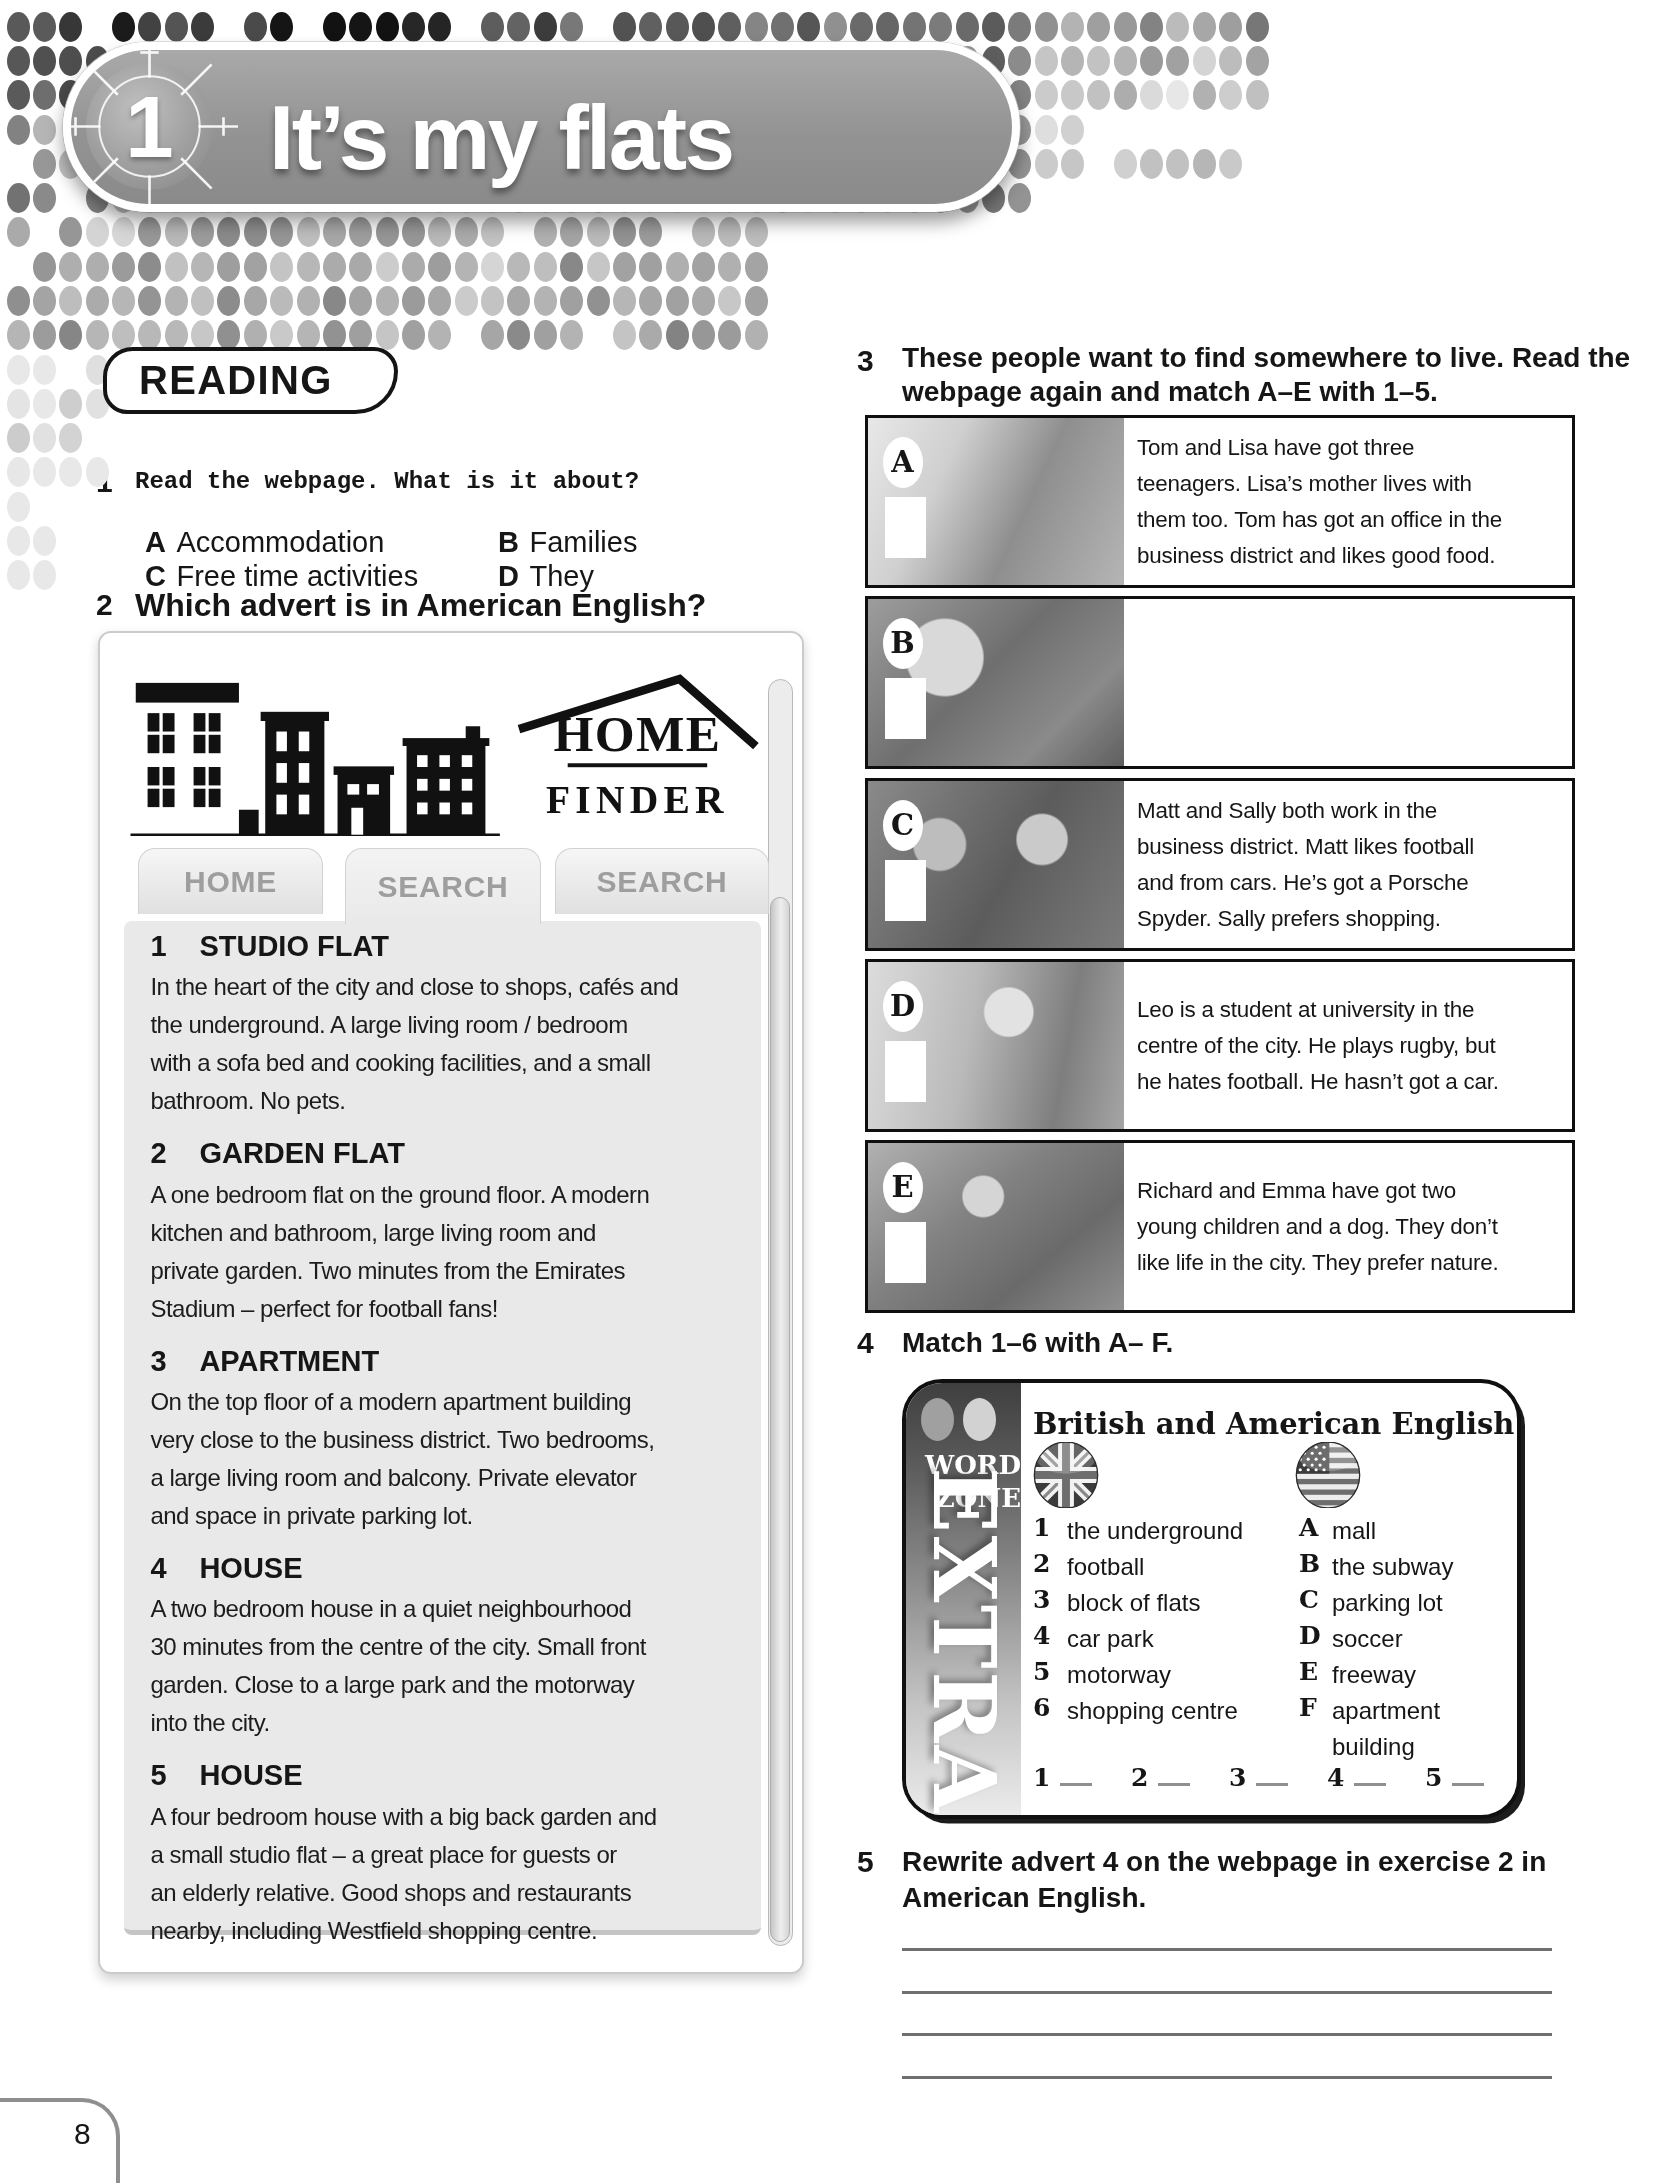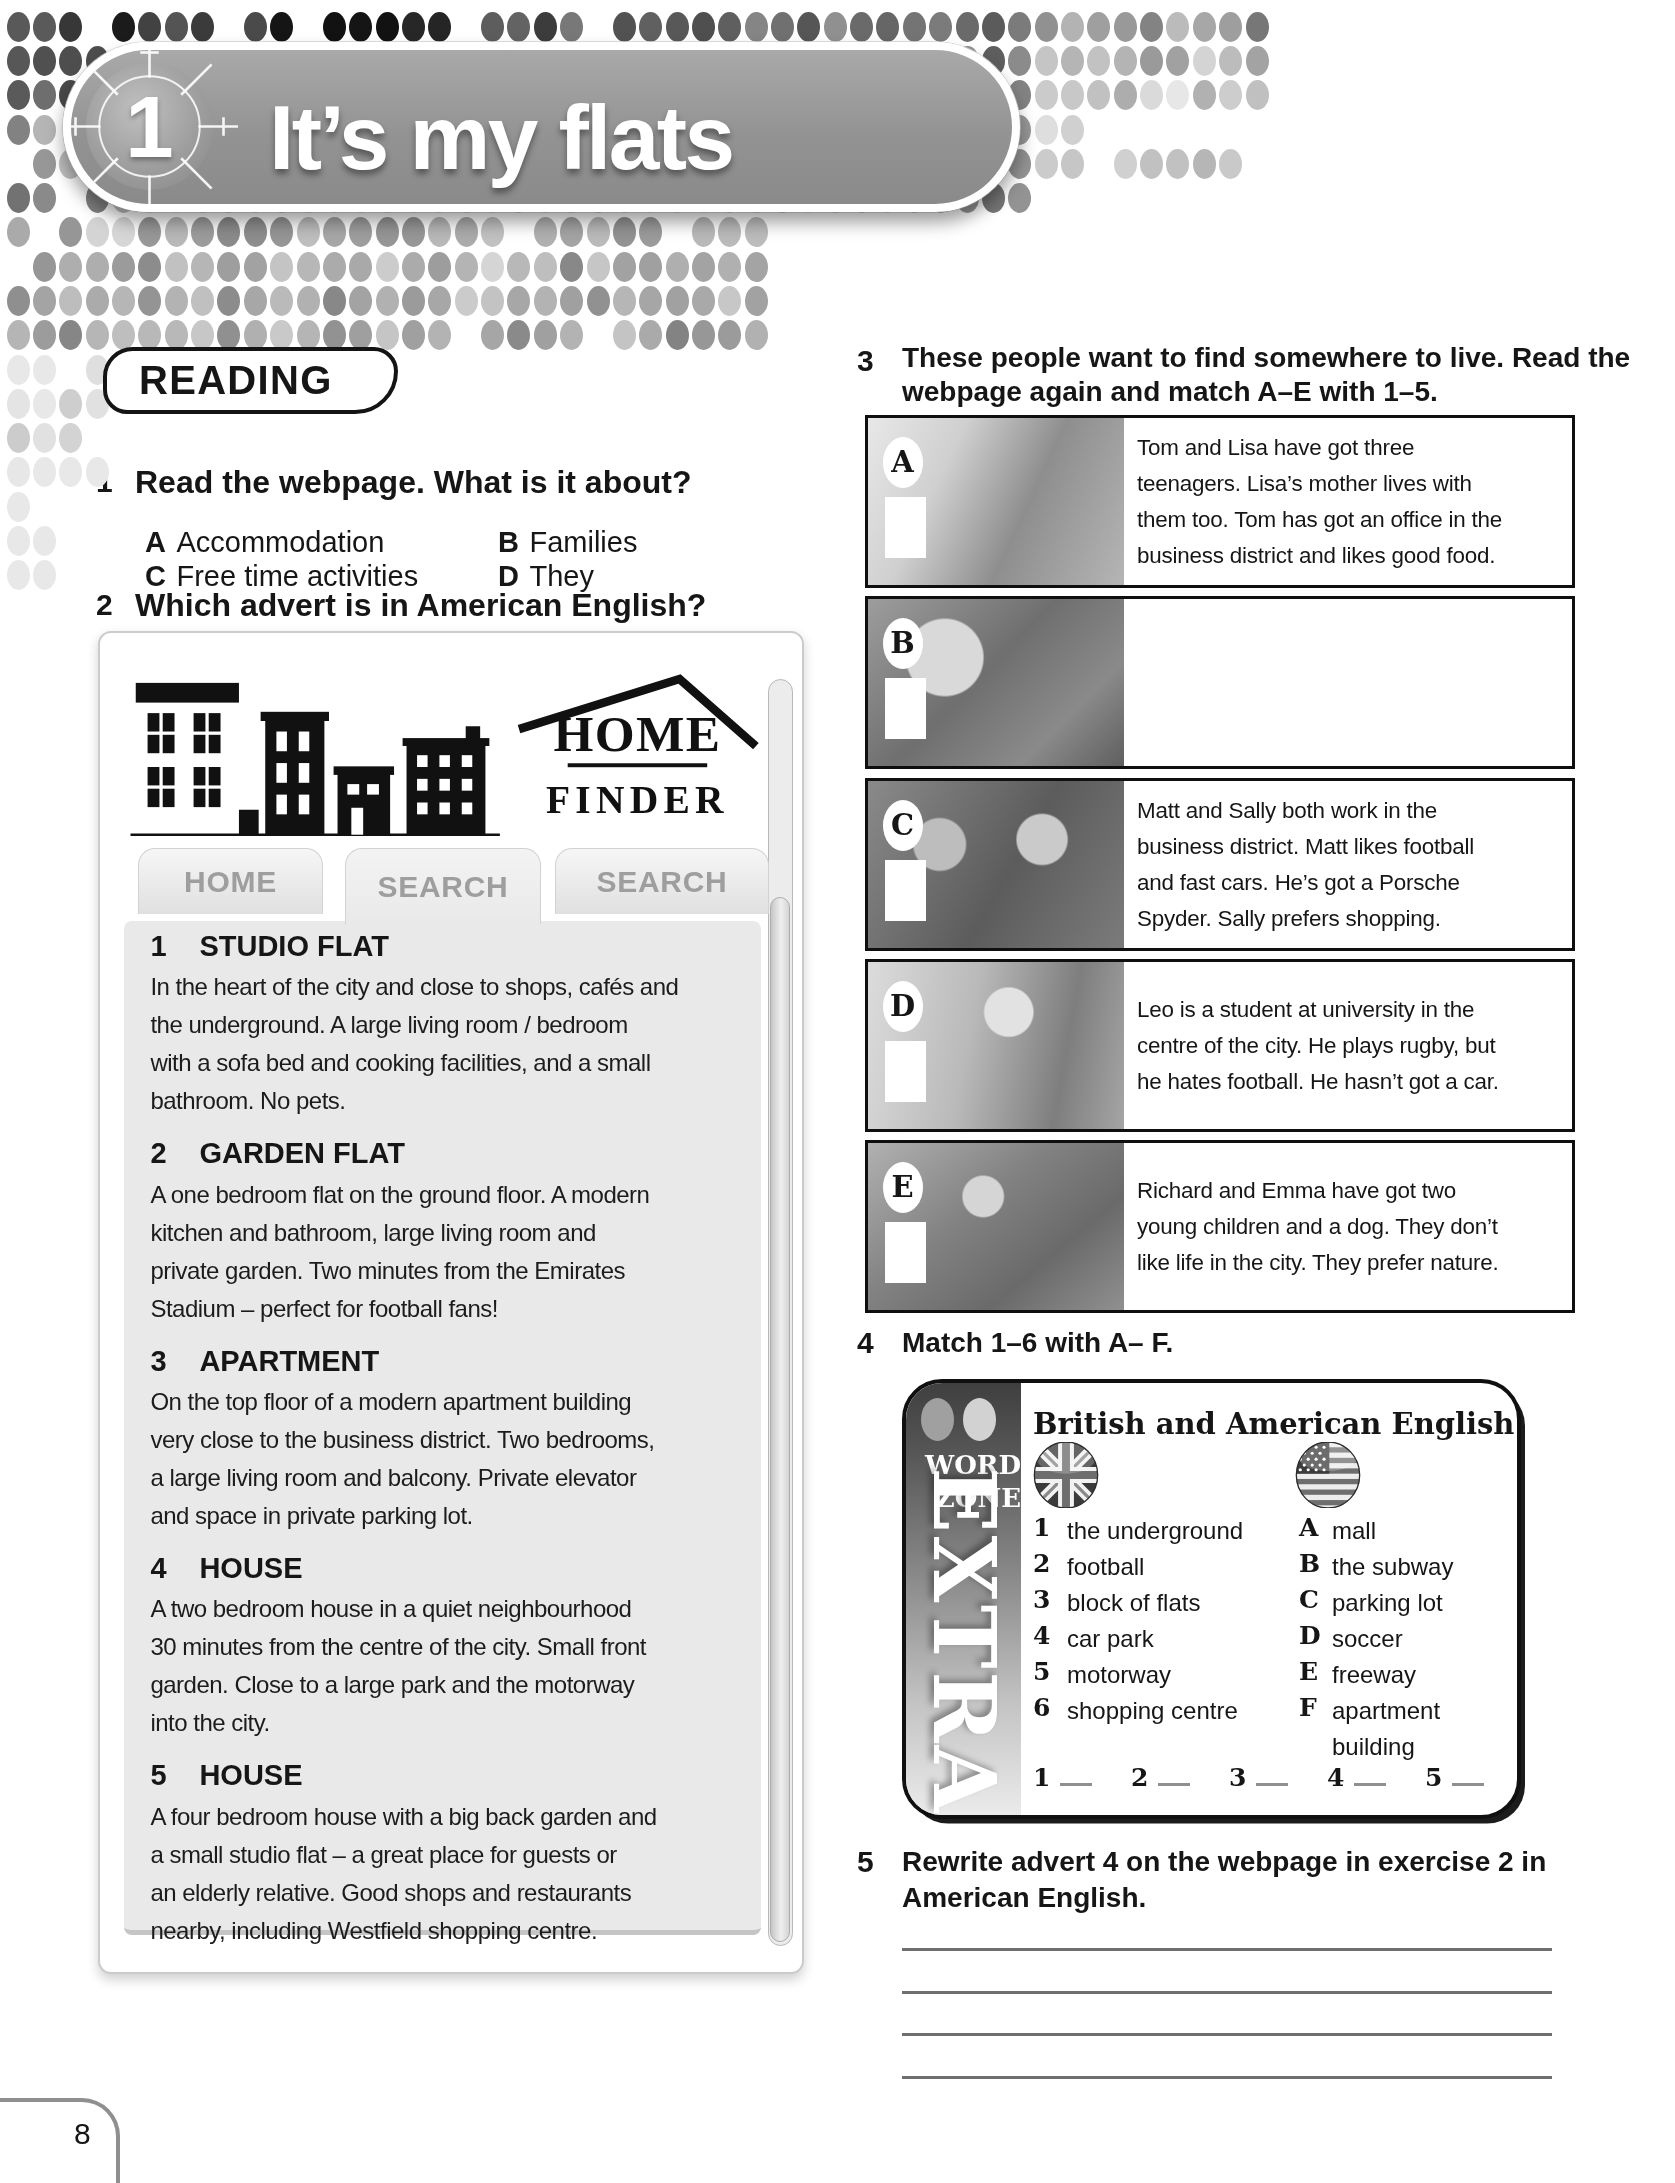--- a/index.html
+++ b/index.html
@@ -519,21 +519,21 @@
     <span class="unit-num">1</span>
   </div>
   <span class="unit-title">It’s my flats</span>
 </div>
 
 <div class="reading-badge">
   <span>READING</span>
 </div>
 
 <span class="exnum" style="left:96px;top:465px;">1</span>
-<span class="ex-instr" style="left:135px;top:465px;font-size:32px;">Read the webpage. What is it about?</span>
+<span class="ex-instr" style="left:135px;top:465px;font-size:24px;font-family:Liberation Mono, monospace;">Read the webpage. What is it about?</span>
 <div class="opt" style="left:145px;top:526px;">
   <span class="opt-letter">A</span>
   <span>Accommodation</span>
 </div>
 <div class="opt" style="left:498px;top:526px;">
   <span class="opt-letter">B</span>
   <span>Families</span>
 </div>
 <div class="opt" style="left:145px;top:560px;">
   <span class="opt-letter">C</span>
@@ -694,21 +694,21 @@
   <div class="photo photo-b"></div>
   <div class="letter-oval">B</div>
   <div class="answer-square"></div>
 </div>
 <div class="prow" style="top:778px;">
   <div class="photo photo-c"></div>
   <div class="letter-oval">C</div>
   <div class="answer-square"></div>
   <div class="prow-text">Matt and Sally both work in the
 business district. Matt likes football
-and fast cars. He’s got a Porsche
+and from cars. He’s got a Porsche
 Spyder. Sally prefers shopping.</div>
 </div>
 <div class="prow" style="top:959px;">
   <div class="photo photo-d"></div>
   <div class="letter-oval">D</div>
   <div class="answer-square"></div>
   <div class="prow-text">Leo is a student at university in the
 centre of the city. He plays rugby, but
 he hates football. He hasn’t got a car.</div>
 </div>

